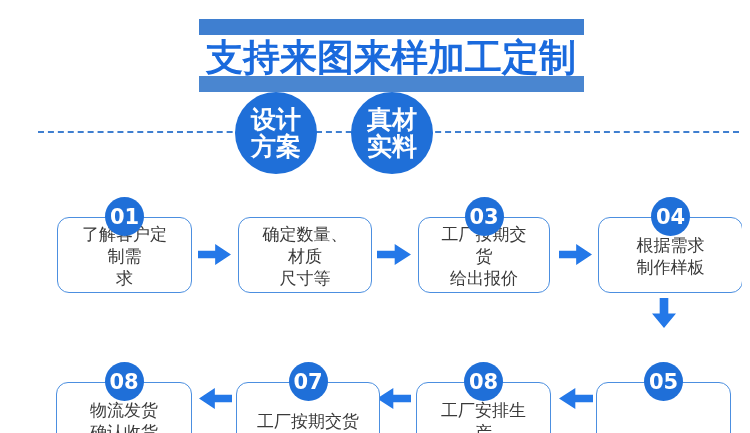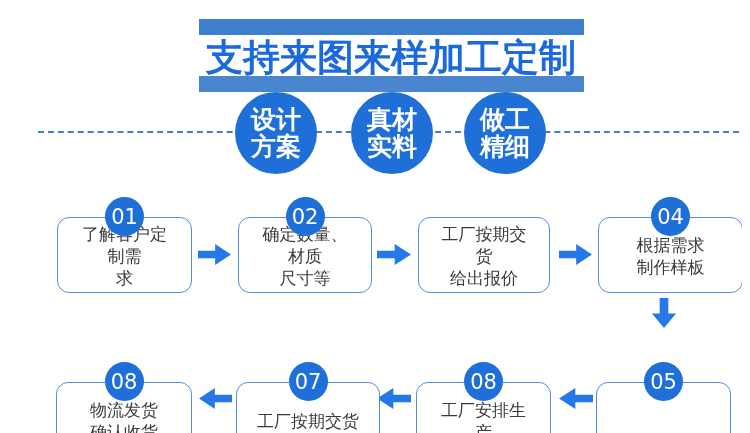--- a/index.html
+++ b/index.html
@@ -37,21 +37,21 @@
   .b1{left:41px;width:135px;}
   .b2{left:222px;width:134px;}
   .b3{left:402px;width:132px;}
   .b4{left:582px;width:145px;}
   .b5{left:580px;width:135px;}
   .b6{left:400px;width:135px;}
   .b7{left:220px;width:144px;}
   .b8{left:40px;width:136px;}
 
   .step-num{position:absolute;left:50%;top:-21px;width:39px;height:39px;margin-left:-19.5px;
-    border-radius:50%;background:var(--primary);color:#fff;font-size:21px;font-weight:normal;
+    border-radius:50%;background:var(--primary);color:#fff;font-size:21px;font-weight:bold;
     display:flex;align-items:center;justify-content:center;}
   .step-text{padding-top:9px;width:100%;text-align:center;font-size:17px;font-weight:normal;
     color:var(--text-dark);line-height:22px;white-space:pre-line;}
 
   
   .arrow{position:absolute;background:var(--arrow-blue);}
   .arrow-right{clip-path:polygon(0 32%,52% 32%,52% 0,100% 50%,52% 100%,52% 68%,0 68%);}
   .arrow-left{clip-path:polygon(100% 32%,48% 32%,48% 0,0 50%,48% 100%,48% 68%,100% 68%);}
   .arrow-down{clip-path:polygon(32% 0,68% 0,68% 52%,100% 52%,50% 100%,0 52%,32% 52%);}
   .ar1{left:182px;top:228px;width:33px;height:21px;}
@@ -70,38 +70,36 @@
   <div class="top-rule"></div>
   <div class="main-title">支持来图来样加工定制</div>
   <div class="title-rule"></div>
 
   <div class="dash-line"></div>
 
   <div class="feature-circle fc1">设计
 方案</div>
   <div class="feature-circle fc2">真材
 实料</div>
-  <div class="feature-circle fc3">做工
-精细</div>
 
   <div class="step-box row1 b1">
     <div class="step-num">01</div>
     <div class="step-text">了解客户定制需
 求</div>
   </div>
   <div class="arrow arrow-right ar1"></div>
 
   <div class="step-box row1 b2">
-    <div class="step-num">02</div>
     <div class="step-text">确定数量、材质
 尺寸等</div>
   </div>
   <div class="arrow arrow-right ar2"></div>
 
   <div class="step-box row1 b3">
+    <div class="step-num">03</div>
     <div class="step-text">工厂按期交货
 给出报价</div>
   </div>
   <div class="arrow arrow-right ar3"></div>
 
   <div class="step-box row1 b4">
     <div class="step-num">04</div>
     <div class="step-text">根据需求
 制作样板</div>
   </div>

